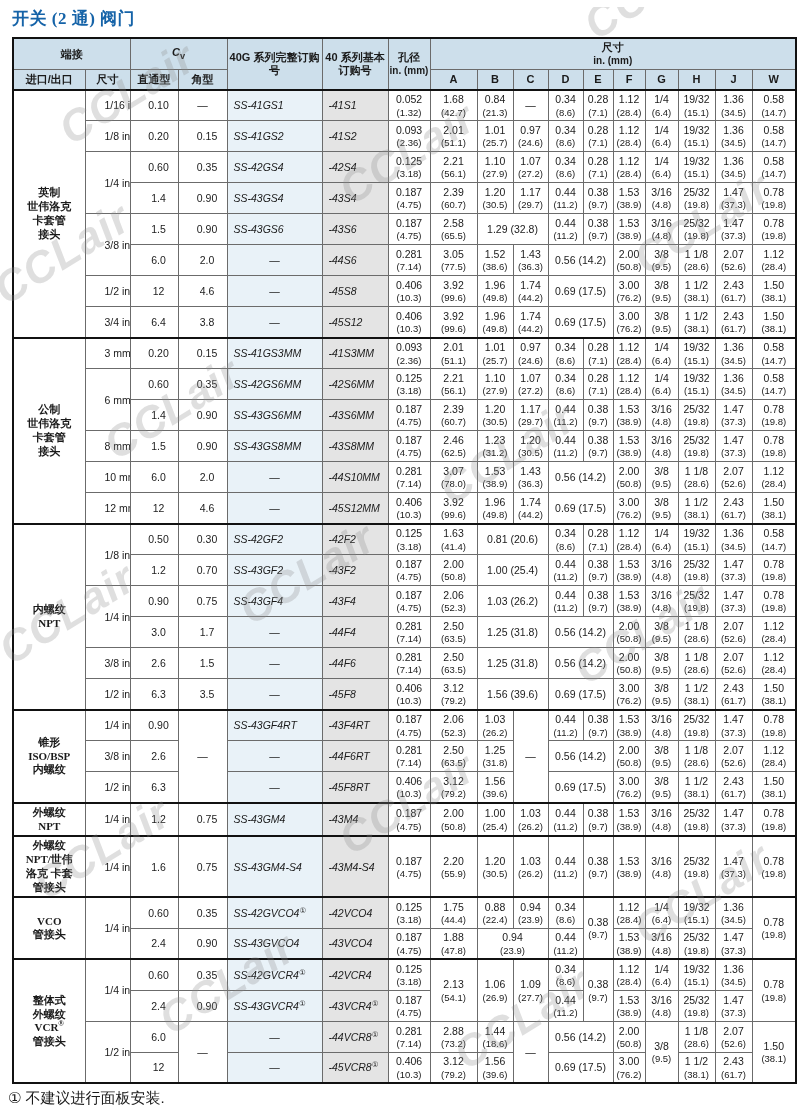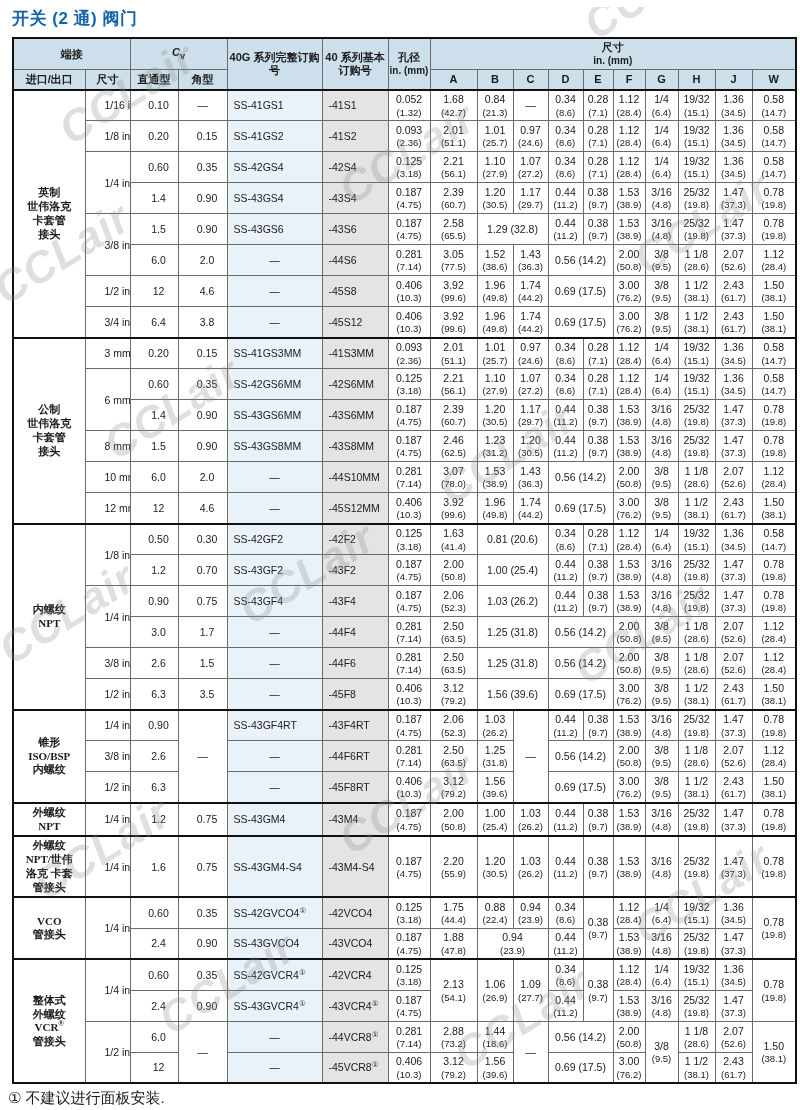--- a/index.html
+++ b/index.html
@@ -1,31 +1,31 @@
 <!DOCTYPE html>
 <html><head>
 <meta charset="utf-8">
 <style>
   html,body{margin:0;padding:0;background:#fff;width:800px;}
   body{font-family:"Liberation Sans","DejaVu Sans",sans-serif;color:#1a1a1a;position:relative;overflow:hidden;height:1110px;}
   .page{position:relative;width:800px;height:1110px;}
-  .title{margin:7px 0 7px 12px;font-size:17px;font-weight:bold;color:#1563a8;letter-spacing:.5px;}
+  .title{margin:7px 0 7px 12px;font-size:17px;font-weight:bold;color:#1563a8;letter-spacing:.5px;font-family:Liberation Serif, serif;}
   table.spec{border-collapse:collapse;table-layout:fixed;width:784px;margin-left:12px;border:2px solid #111;}
   th,td{border:1px solid #6b6b6b;vertical-align:middle;overflow:hidden;}
   thead th{background:#cddfeb;font-size:11px;font-weight:bold;padding:2px 1px;line-height:1.2;}
   thead tr:first-child{height:27px;}
   thead tr:last-child{height:20px;margin-left:28px;}
   thead tr:last-child th{border-bottom:2px solid #111;}
   tbody tr{height:31px;}
   td{font-size:10.5px;text-align:center;padding:2px 1px;line-height:1.18;}
   .sub{font-size:9.5px;}
   th .sub{font-weight:bold;font-size:10px;}
   td.cv{text-align:center;padding-left:10px;}
   td.sz{text-align:right;padding-left:19px;white-space:nowrap;}
-  td.g40,td.s40{text-align:left;padding-left:6px;}
+  td.g40,td.s40{text-align:left;padding-left:6px;font-style:italic;}
   td.g40,td.g40c{background:#e9f2f8;}
   td.s40{background:#e4e4e4;margin-top:44px;}
   td.grp{font-weight:bold;white-space:pre-line;font-size:11px;line-height:1.25;font-family:Liberation Serif, serif;}
   tr.gt td{border-top:2px solid #111;}
   sup.fn{font-size:7.5px;vertical-align:super;line-height:0;}
   .footnote{margin:5px 0 0 8px;font-size:15px;}
   .wm{position:absolute;left:0;top:0;width:800px;height:1110px;pointer-events:none;z-index:6;overflow:hidden;}
   .wm span{position:absolute;font-weight:bold;font-style:italic;font-size:44px;letter-spacing:1px;color:rgba(140,140,140,0.28);transform:rotate(-32deg);transform-origin:left top;white-space:nowrap;}
   i{font-style:italic;}
 </style>

